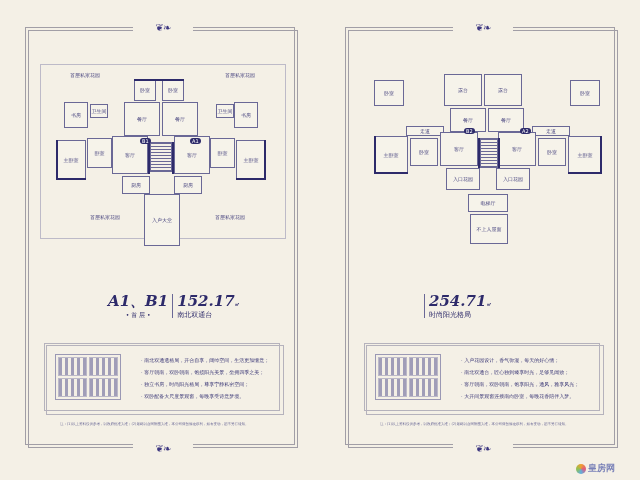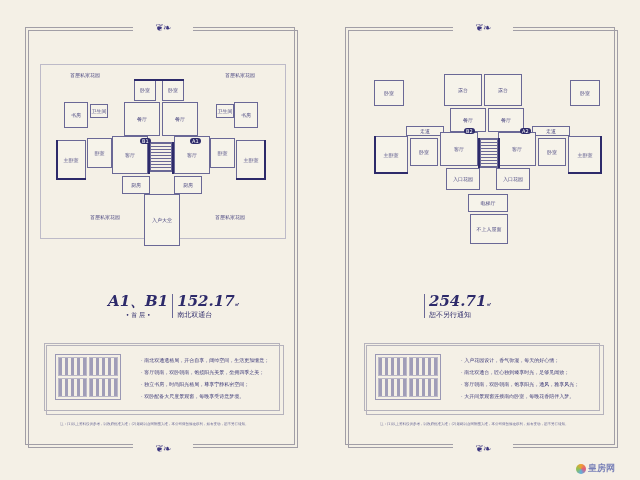--- a/index.html
+++ b/index.html
@@ -148,21 +148,21 @@
     <div class="wall" style="left:126px;top:64px;width:2px;height:30px;"></div>
 
     <span class="tag" style="left:92px;top:54px;">B2</span>
     <span class="tag" style="left:148px;top:54px;">A2</span>
   </div>
 
   <div class="title-row" style="left:76px;">
     <div class="sep"></div>
     <div>
       <div class="area"><span>254.71</span><small>㎡</small></div>
-      <div class="layout">恕不另行通知</div>
+      <div class="layout">时尚阳光格局</div>
     </div>
   </div>
 
   <div class="desc-box">
     <div class="b"></div>
     <div class="thumb">
         <div></div>
         <div></div>
         <div></div>
         <div></div>

